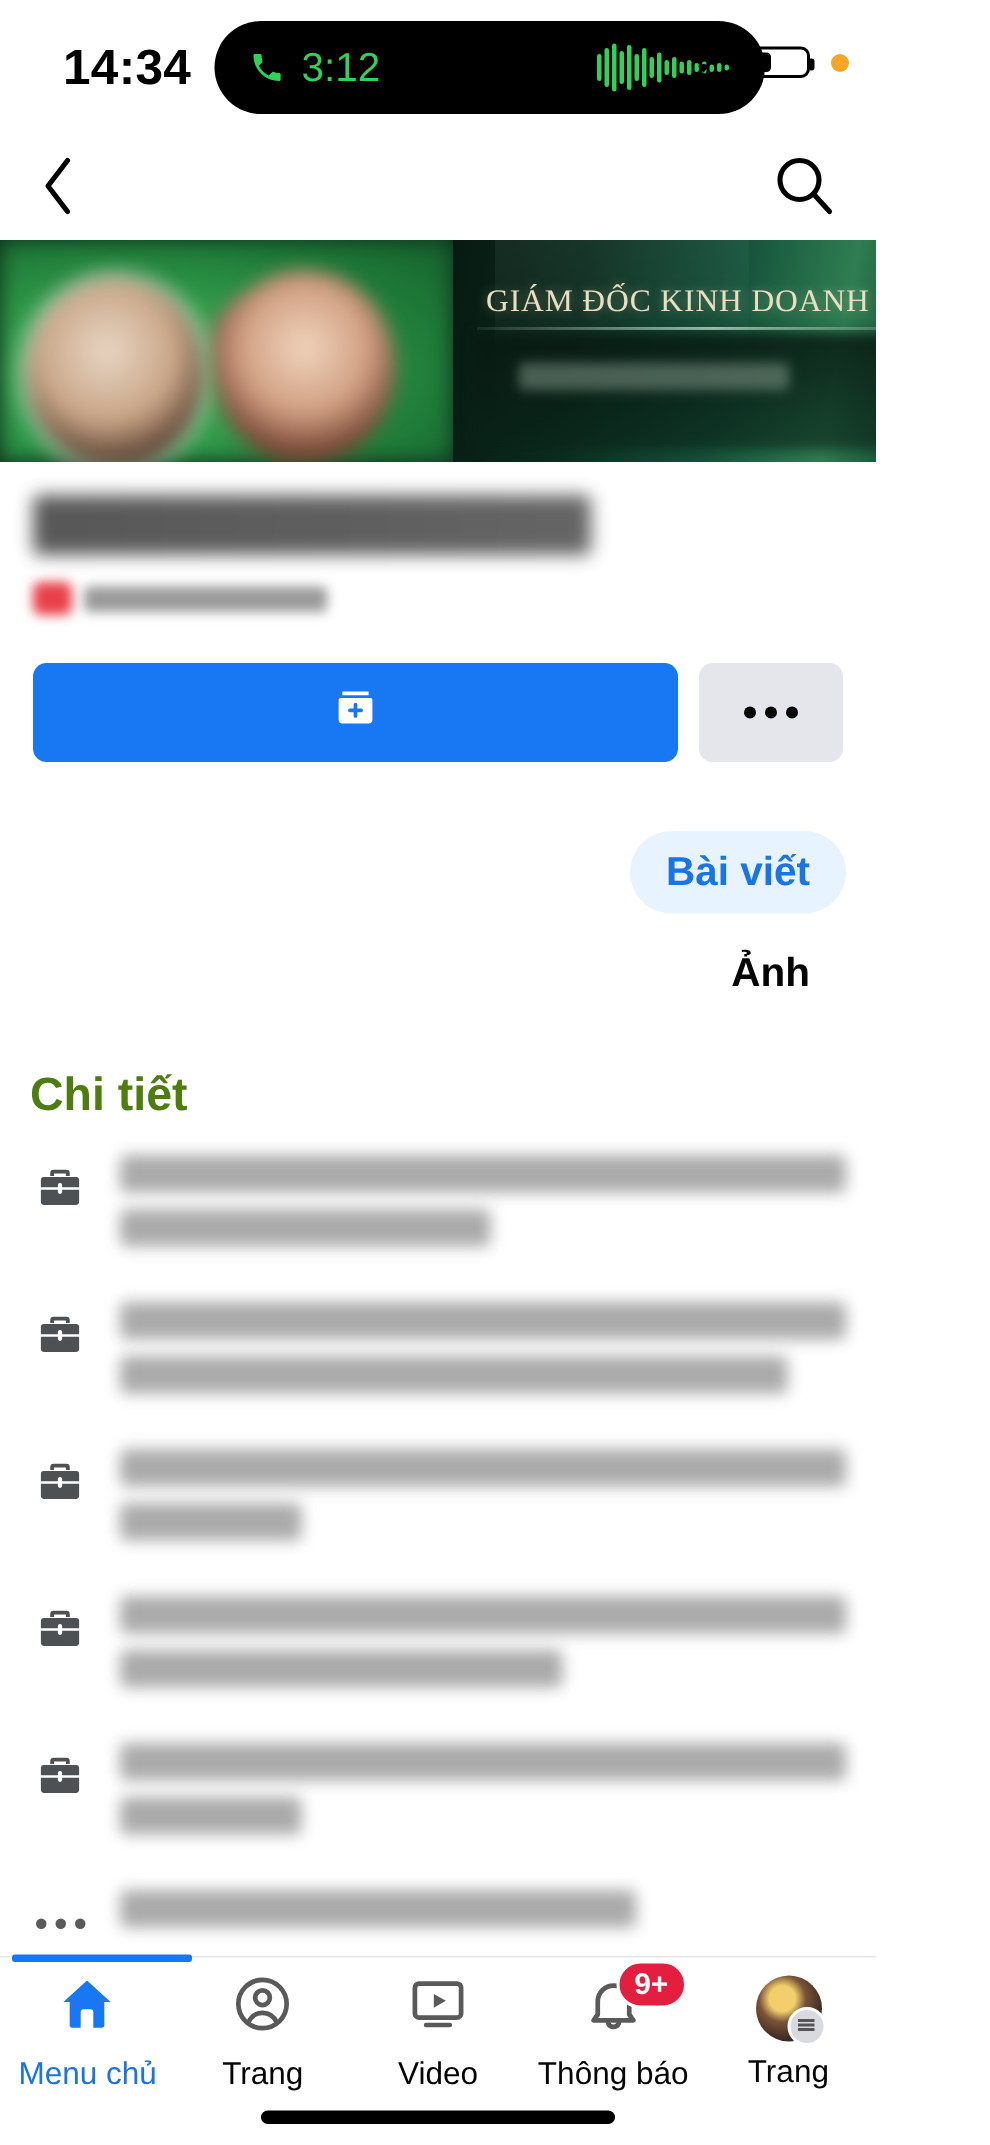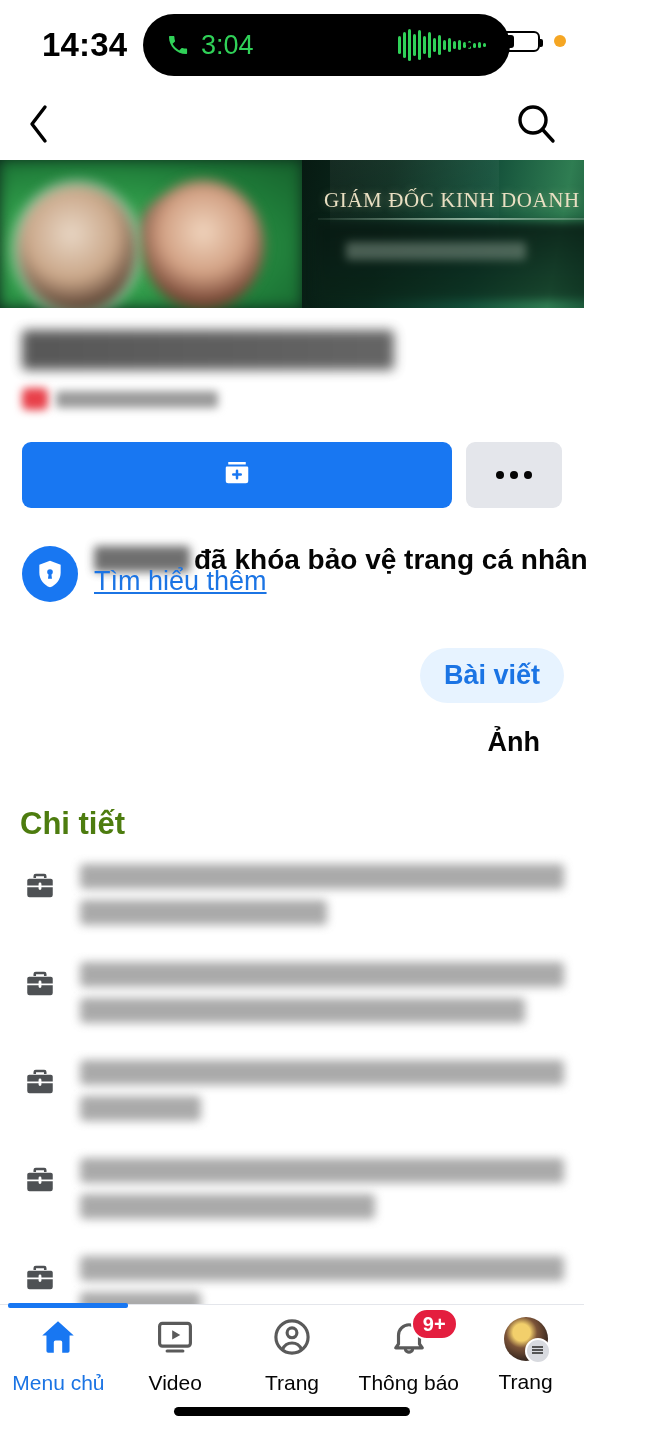--- a/index.html
+++ b/index.html
@@ -228,21 +228,21 @@
 
   <div class="statusbar">
     <div class="sb-time">14:34</div>
 
     <div class="island">
       <span class="island-phone">
         <svg width="24" height="24" viewBox="0 0 24 24" fill="#30d158">
           <path d="M6.6 10.8c1.4 2.8 3.8 5.1 6.6 6.6l2.2-2.2c.3-.3.7-.4 1-.2 1.2.4 2.4.6 3.7.6.6 0 1 .4 1 1V20c0 .6-.4 1-1 1C10.6 21 3 13.4 3 4c0-.6.4-1 1-1h3.4c.6 0 1 .4 1 1 0 1.3.2 2.5.6 3.7.1.3 0 .7-.2 1l-2.2 2.1z"></path>
         </svg>
       </span>
-      <span class="island-time">3:04</span>
+      <span class="island-time">3:12</span>
       <span class="waveform">
         <i style="height:18px"></i>
           <i style="height:26px"></i>
           <i style="height:32px"></i>
         <i style="height:22px"></i>
           <i style="height:30px"></i>
           <i style="height:18px"></i>
         <i style="height:26px"></i>
           <i style="height:14px"></i>
           <i style="height:20px"></i>
@@ -316,35 +316,20 @@
         </span>
       </button>
       <button class="btn-more">
         <span class="dot3"></span>
         <span class="dot3"></span>
         <span class="dot3"></span>
       </button>
     </div>
   </div>
 
-  <div class="locked">
-    <span class="lock-ico">
-      <svg width="32" height="32" viewBox="0 0 24 24" fill="#fff">
-        <path d="M12 2l8 3v6c0 5-3.4 9.3-8 11-4.6-1.7-8-6-8-11V5l8-3z"></path>
-        <circle cx="12" cy="10.5" r="2.1" fill="#1877f2"></circle>
-        <path d="M11 11.6h2l.5 4h-3z" fill="#1877f2"></path>
-      </svg>
-    </span>
-    <div class="locked-text">
-      <div class="locked-line1">
-        <span class="locked-blurname"></span><span>đã khóa bảo vệ trang cá nhân</span>
-      </div>
-      <a class="locked-learn" href="#">Tìm hiểu thêm</a>
-    </div>
-  </div>
 
   <div class="tabs">
     <button class="tab active">Bài viết</button>
     <button class="tab">Ảnh</button>
   </div>
 
   <div class="details">
     <div class="details-h">Chi tiết</div>
     <div class="det-list" id="det-list">
         <div class="det-row">
@@ -431,46 +416,46 @@
     <div class="progress-bar"></div>
     <div class="nav-items">
 
       <div class="nav-item active">
         <span>
           <svg width="42" height="42" viewBox="0 0 24 24" fill="#1877f2">
             <path d="M12 3l9 8.2h-2.4V20a1 1 0 01-1 1h-3.2v-6a1 1 0 00-1-1h-2.8a1 1 0 00-1 1v6H6.4a1 1 0 01-1-1v-8.8H3L12 3z"></path>
           </svg>
         </span>
         <span class="nav-label">Menu chủ</span>
+      </div>
+
+      <div class="nav-item">
+        <span>
+          <svg width="42" height="42" viewBox="0 0 24 24" fill="none" stroke="#5a5a5a" stroke-width="1.8">
+            <circle cx="12" cy="12" r="9.2"></circle>
+            <circle cx="12" cy="9.6" r="2.8"></circle>
+            <path d="M6.6 19c1.1-2.4 3.1-3.6 5.4-3.6s4.3 1.2 5.4 3.6" stroke-linecap="round"></path>
+          </svg>
+        </span>
+        <span class="nav-label">Trang</span>
       </div>
 
       <div class="nav-item">
         <span>
           <svg width="42" height="42" viewBox="0 0 24 24" fill="none" stroke="#5a5a5a" stroke-width="1.8" stroke-linejoin="round">
             <rect x="3.2" y="4.2" width="17.6" height="13" rx="1.6"></rect>
             <path d="M10.4 8.2l4.6 2.6-4.6 2.6z" fill="#5a5a5a" stroke="none"></path>
             <path d="M7.5 20h9" stroke-linecap="round"></path>
           </svg>
         </span>
         <span class="nav-label">Video</span>
       </div>
 
       <div class="nav-item">
         <span>
-          <svg width="42" height="42" viewBox="0 0 24 24" fill="none" stroke="#5a5a5a" stroke-width="1.8">
-            <circle cx="12" cy="12" r="9.2"></circle>
-            <circle cx="12" cy="9.6" r="2.8"></circle>
-            <path d="M6.6 19c1.1-2.4 3.1-3.6 5.4-3.6s4.3 1.2 5.4 3.6" stroke-linecap="round"></path>
-          </svg>
-        </span>
-        <span class="nav-label">Trang</span>
-      </div>
-
-      <div class="nav-item">
-        <span>
           <svg width="42" height="42" viewBox="0 0 24 24" fill="none" stroke="#5a5a5a" stroke-width="1.8" stroke-linecap="round" stroke-linejoin="round">
             <path d="M18 16V11a6 6 0 10-12 0v5l-1.6 2.2h15.2L18 16z"></path>
             <path d="M10 19.4a2.2 2.2 0 004 0"></path>
           </svg>
         </span>
         <span class="badge">9+</span>
         <span class="nav-label">Thông báo</span>
       </div>
 
       <div class="nav-item">

